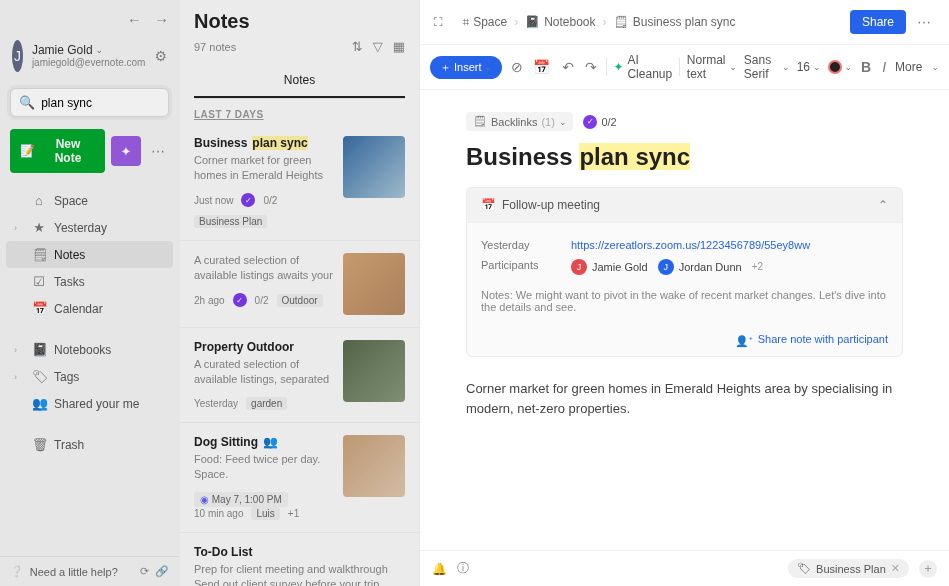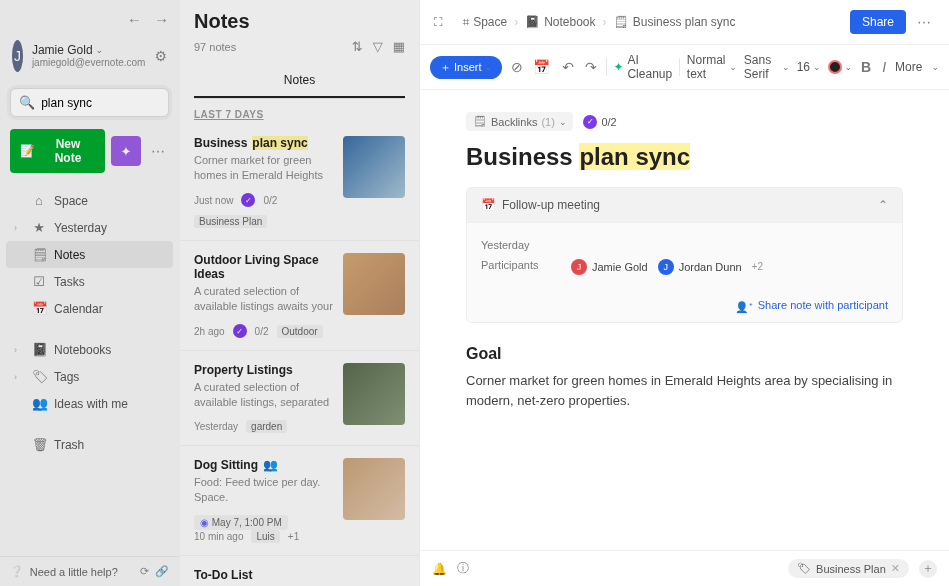--- a/index.html
+++ b/index.html
@@ -178,21 +178,21 @@
         <span>Notebooks</span>
       </div>
       <div class="sb-item">
         <span class="chev">›</span>
         <span class="sb-icon">🏷</span>
         <span>Tags</span>
       </div>
       <div class="sb-item">
         <span class="chev"></span>
         <span class="sb-icon">👥</span>
-        <span>Ideas with me</span>
+        <span>Shared your me</span>
       </div>
       <div style="height: 14px;"></div>
       <div class="sb-item">
         <span class="chev"></span>
         <span class="sb-icon">🗑</span>
         <span>Trash</span>
       </div>
     </div>
 
   <div class="sidebar-bottom">
@@ -231,35 +231,34 @@
             <span>Just now</span>
             <span class="badge-purple">✓</span>
             <span>0/2</span>
             <span class="tag-chip">Business Plan</span>
           </div>
     </div>
     <div class="thumb t1"></div>
       </div>
       <div class="note-item">
     <div class="note-main">
-      <div class="note-title">Outdoor Living Space Ideas</div>
       <div class="note-snippet">A curated selection of available listings awaits your exploration.</div>
 
       <div class="note-meta">
             <span>2h ago</span>
             <span class="badge-purple">✓</span>
             <span>0/2</span>
             <span class="tag-chip">Outdoor</span>
           </div>
     </div>
     <div class="thumb t2"></div>
       </div>
       <div class="note-item">
     <div class="note-main">
-      <div class="note-title">Property Listings</div>
+      <div class="note-title">Property Outdoor</div>
       <div class="note-snippet">A curated selection of available listings, separated by number of…</div>
 
       <div class="note-meta">
             <span>Yesterday</span>
             <span class="tag-chip">garden</span>
           </div>
     </div>
     <div class="thumb t3"></div>
       </div>
       <div class="note-item">
@@ -370,39 +369,40 @@
       <div class="meeting-head">
         <div class="mt">
             <span>📅</span>
             <span>Follow-up meeting</span>
           </div>
         <span style="color:#888">⌃</span>
       </div>
       <div class="meeting-body">
         <div class="meet-row">
           <div class="meet-label">Yesterday</div>
+          <div class="meet-val"><a>https://zereatlors.zoom.us/1223456789/55ey8ww</a></div>
         </div>
         <div class="meet-row">
           <div class="meet-label">Participants</div>
           <div class="meet-val" id="participants"><span class="participant">
                 <span class="pava g">J</span>
                 <span>Jamie Gold</span>
               </span><span class="participant">
                 <span class="pava b">J</span>
                 <span>Jordan Dunn</span>
               </span><span class="pcount">+2</span></div>
         </div>
+        <div class="notes-line">Notes: We might want to pivot in the wake of recent market changes. Let's dive into the details and see.</div>
       </div>
       <div class="share-note-link">
           <span>👤⁺</span>
           <span>Share note with participant</span>
         </div>
     </div>
 
-    <div class="goal-h">Goal</div>
     <p class="goal-p">Corner market for green homes in Emerald Heights area by specialising in modern, net-zero properties.</p>
   </div>
 
   <div class="editor-footer">
     <span>🔔</span>
     <span>ⓘ</span>
     <span class="spacer"></span>
     <span class="tag-pill">
         <span>🏷</span>
         <span>Business Plan</span>

